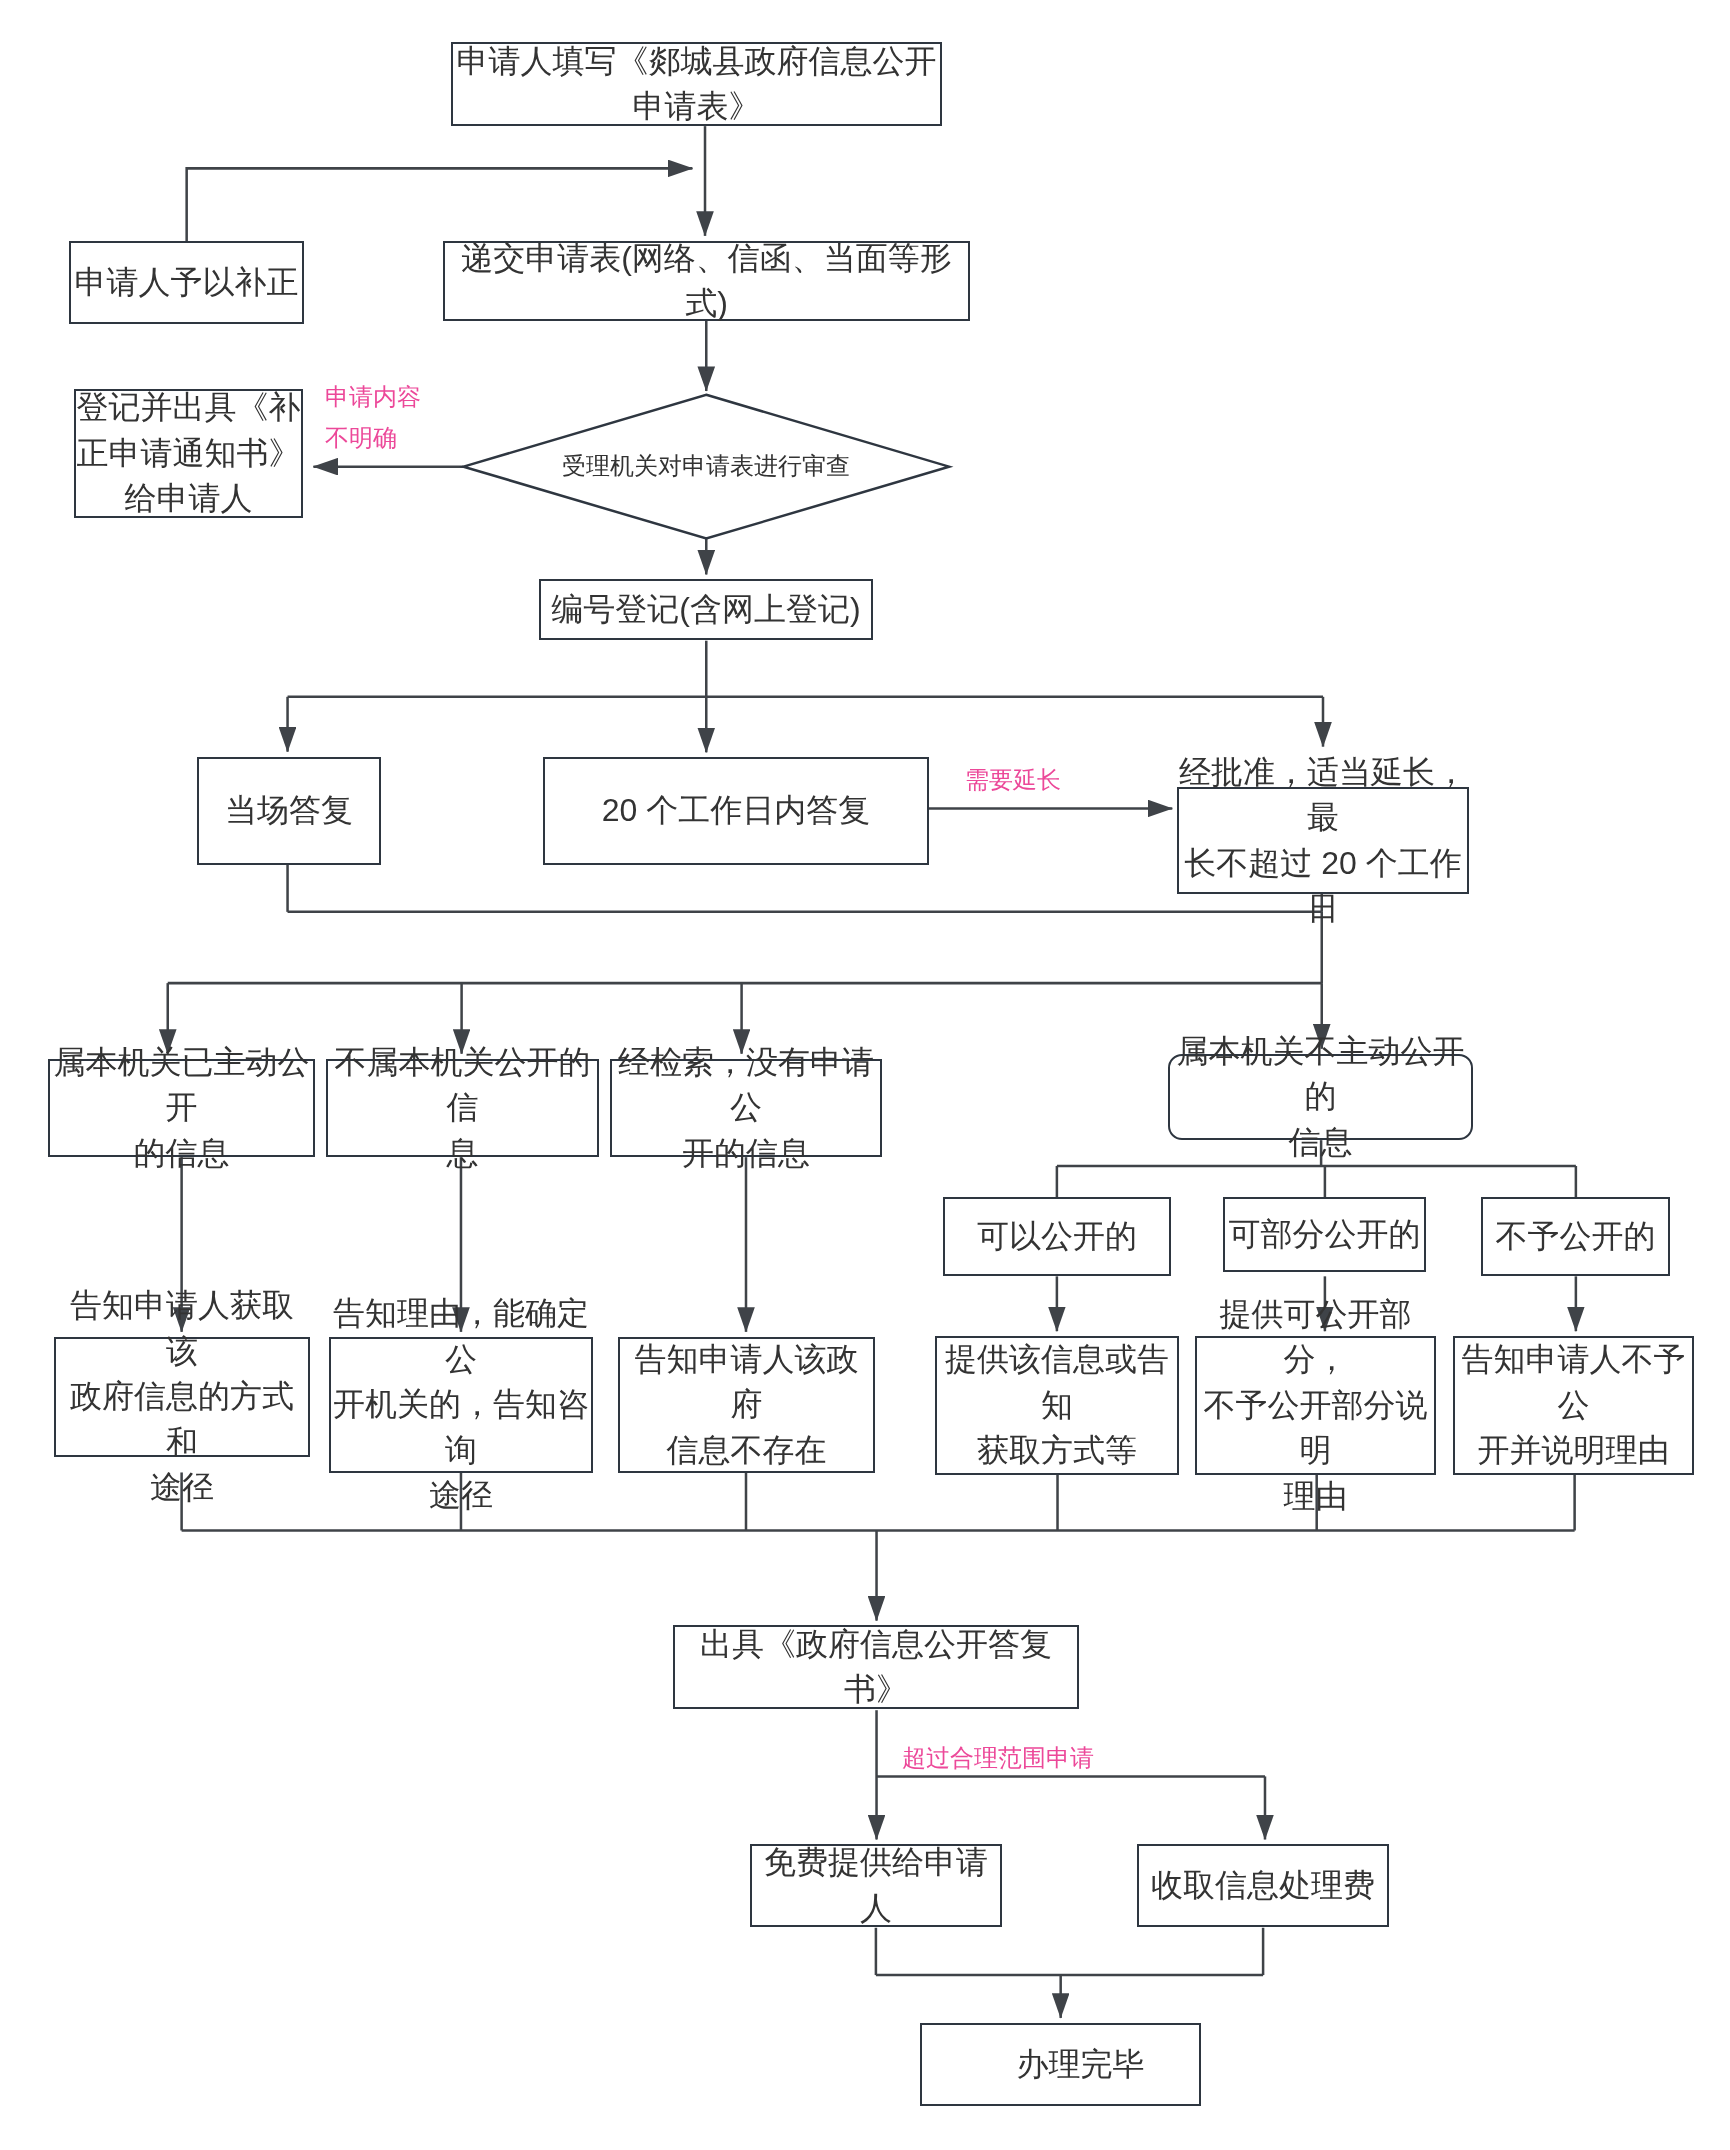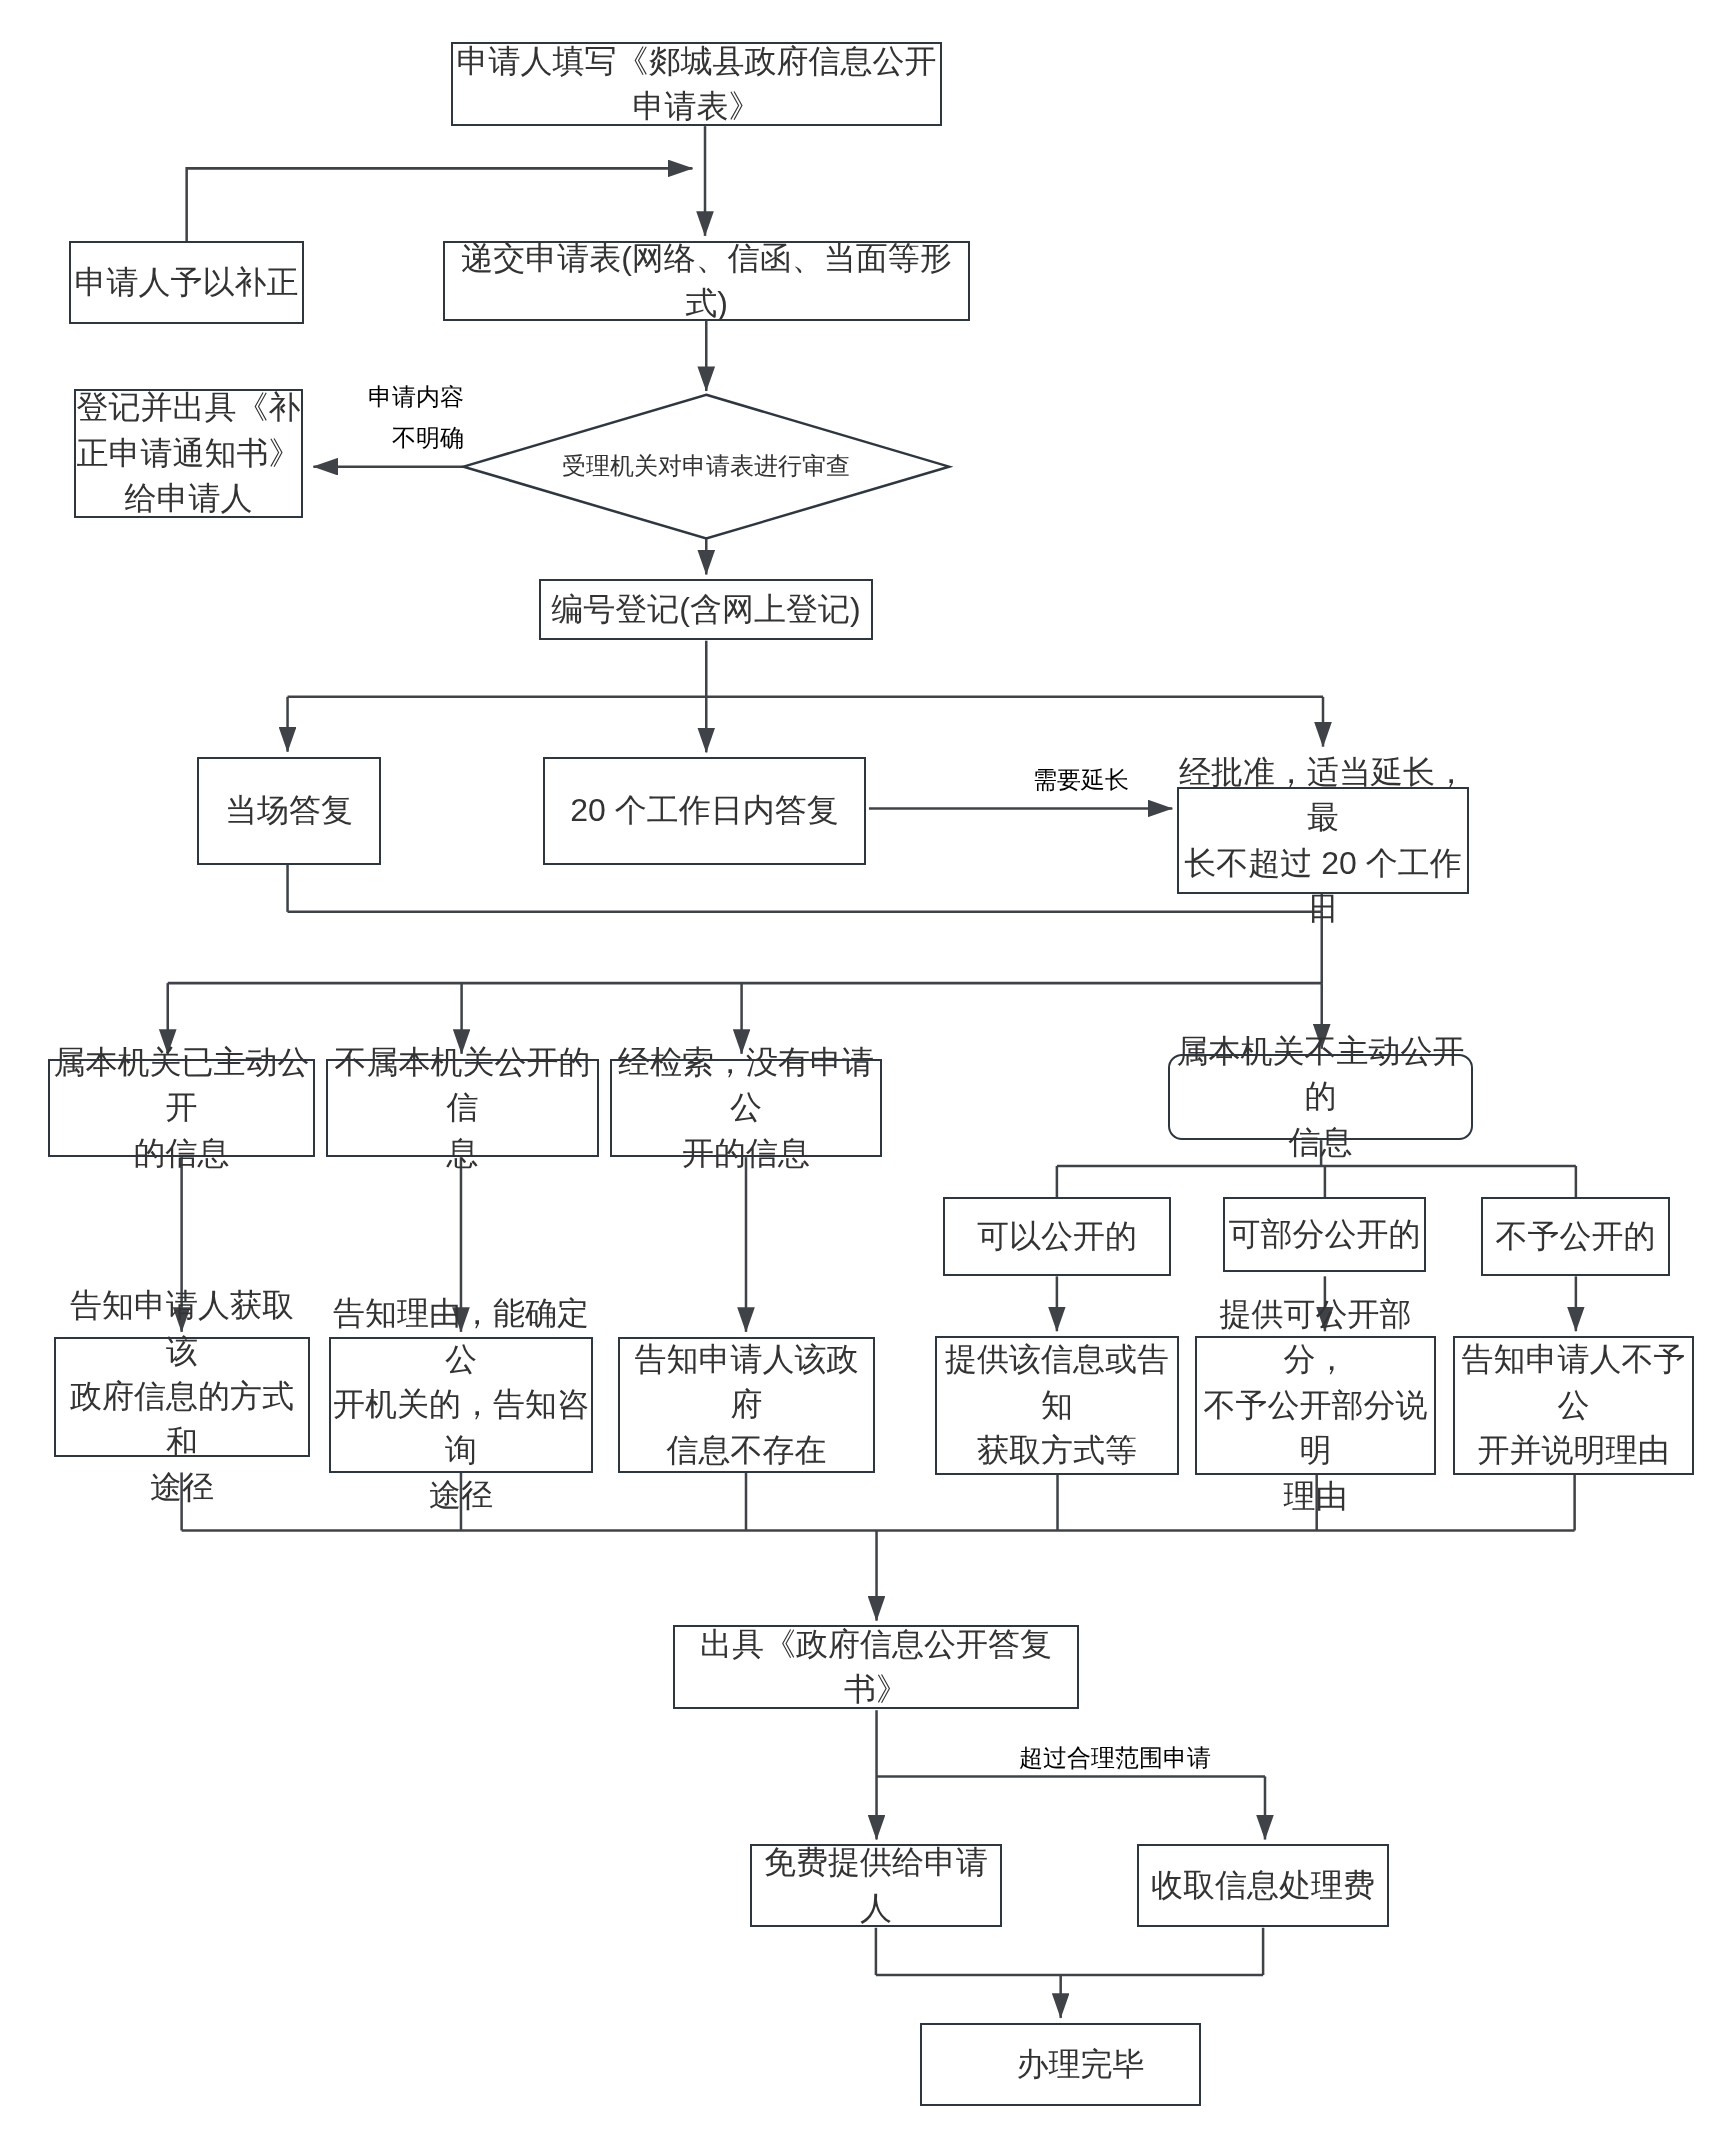--- a/index.html
+++ b/index.html
@@ -18,41 +18,41 @@
     display:flex;align-items:center;justify-content:center;
     text-align:center;
     background:#ffffff;
     border:2.5px solid #2e3640;
     font-size:32px;line-height:1.42;
     white-space:pre-line;
     z-index:2;
   }
   .label{
     position:absolute;
-    text-align:right;
+    text-align:left;
     font-size:24px;line-height:1.7;
     white-space:pre-line;
     z-index:3;
-    color:#000000;
+    color:#ec4899;
   }
   .diamond-text{
     position:absolute;
     display:flex;align-items:center;justify-content:center;
     text-align:center;
     font-size:24px;line-height:1.42;
     z-index:3;
   }
   
   #n-fill_form{left:451px;top:42px;width:491px;height:84px;}
   #n-supplement{left:69px;top:241px;width:235px;height:83px;}
   #n-submit{left:443px;top:241px;width:527px;height:80px;}
   #n-register_notice{left:74px;top:389px;width:229px;height:129px;}
   #n-number_register{left:539px;top:579px;width:334px;height:61px;}
   #n-onsite_reply{left:197px;top:757px;width:184px;height:108px;}
-  #n-reply_20days{left:543px;top:757px;width:323px;height:108px;}
+  #n-reply_20days{left:543px;top:757px;width:386px;height:108px;}
   #n-extend{left:1177px;top:752px;width:292px;height:107px;margin-top:35px;}
   #n-already_public{left:48px;top:1059px;width:267px;height:98px;}
   #n-not_this_org{left:326px;top:1059px;width:273px;height:98px;}
   #n-not_found{left:610px;top:1059px;width:272px;height:98px;}
   #n-not_proactive{left:1168px;top:1054px;width:305px;height:86px;border-radius:14px;}
   #n-can_public{left:943px;top:1197px;width:228px;height:79px;}
   #n-partial_public{left:1223px;top:1197px;width:203px;height:75px;}
   #n-no_public{left:1481px;top:1197px;width:189px;height:79px;}
   #n-inform_way{left:54px;top:1337px;width:256px;height:120px;}
   #n-inform_reason{left:329px;top:1337px;width:264px;height:136px;}

